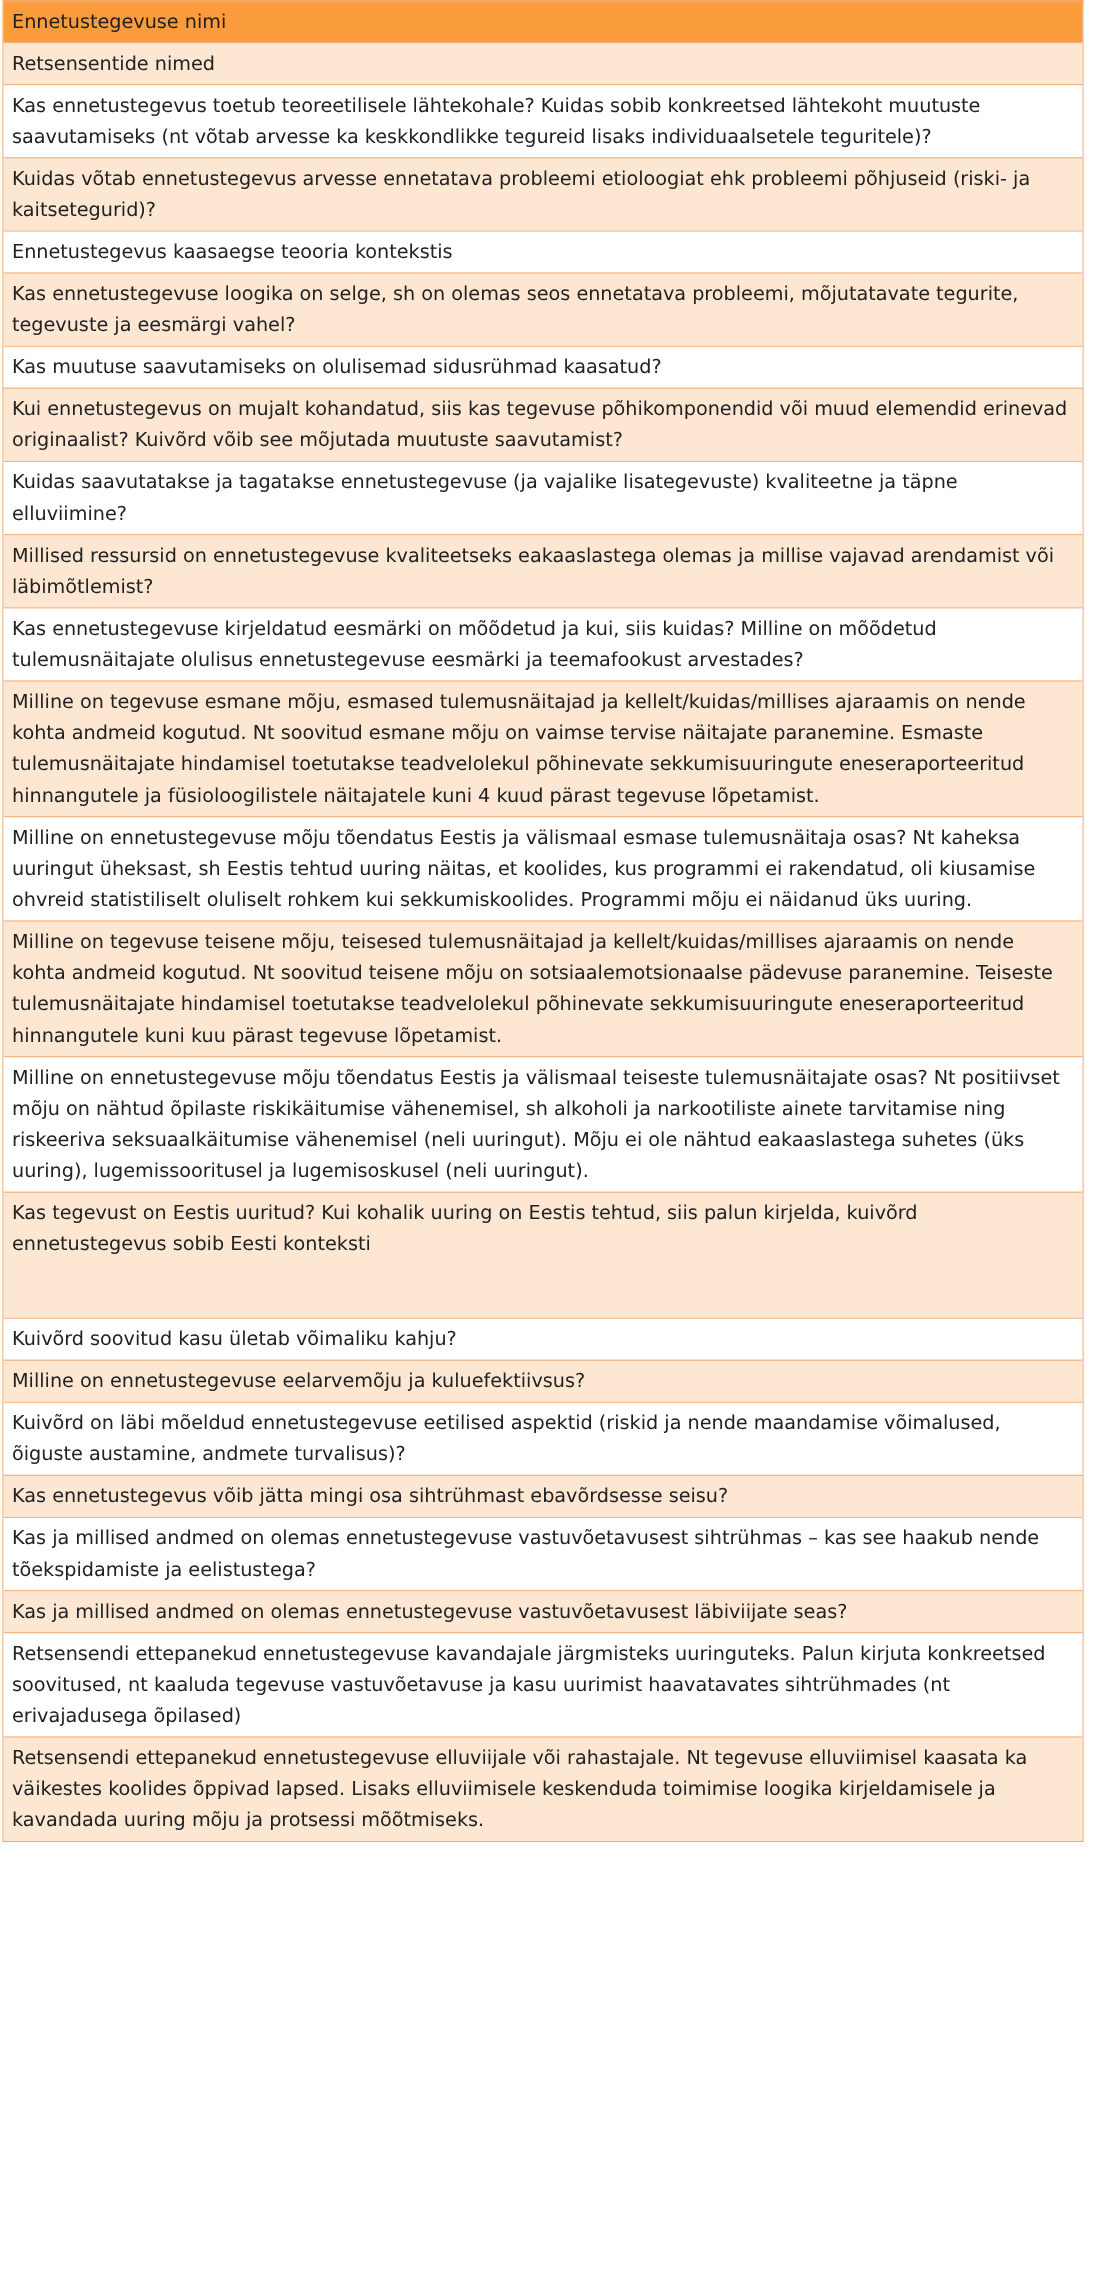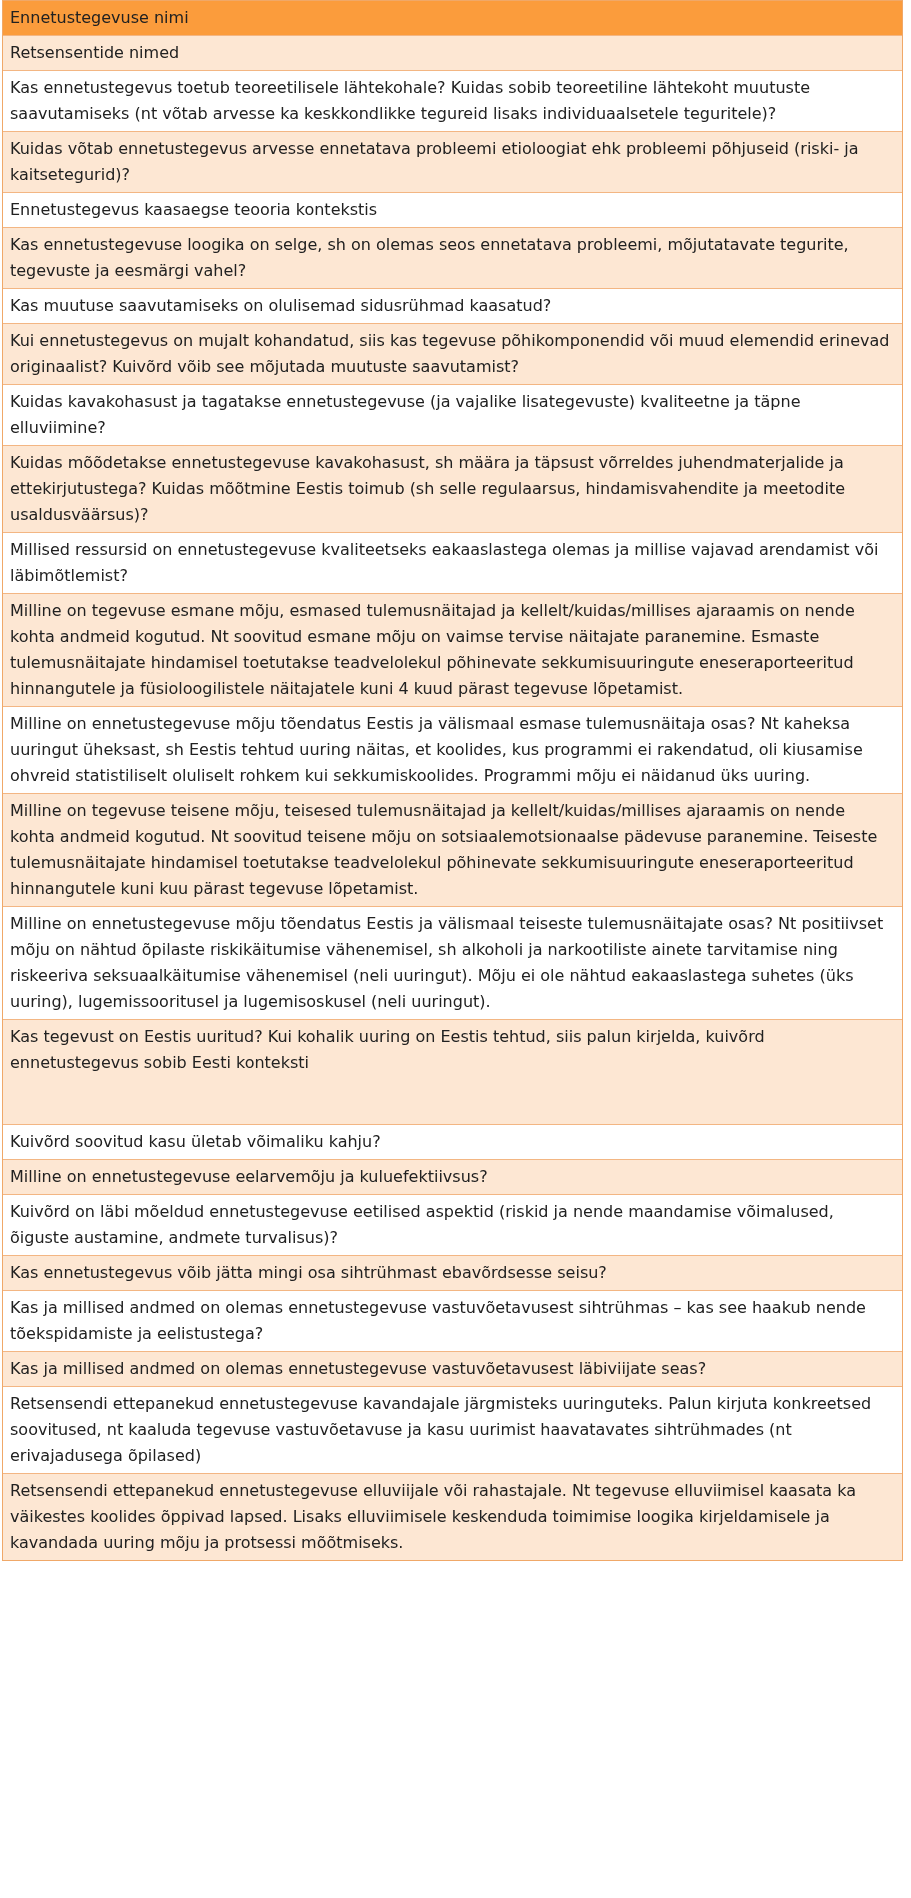--- a/index.html
+++ b/index.html
@@ -36,29 +36,29 @@
   .row:nth-child(16) {
     padding-bottom: 48px;
   }
 </style>
 </head>
 <body>
 
 <div class="review-table">
   <div class="row">Ennetustegevuse nimi</div>
   <div class="row">Retsensentide nimed</div>
-  <div class="row">Kas ennetustegevus toetub teoreetilisele lähtekohale? Kuidas sobib teoreetiline lähtekoht muutuste saavutamiseks (nt võtab arvesse ka keskkondlikke tegureid lisaks individuaalsetele teguritele)?</div>
+  <div class="row">Kas ennetustegevus toetub teoreetilisele lähtekohale? Kuidas sobib konkreetsed lähtekoht muutuste saavutamiseks (nt võtab arvesse ka keskkondlikke tegureid lisaks individuaalsetele teguritele)?</div>
   <div class="row">Kuidas võtab ennetustegevus arvesse ennetatava probleemi etioloogiat ehk probleemi põhjuseid (riski- ja kaitsetegurid)?</div>
   <div class="row">Ennetustegevus kaasaegse teooria kontekstis</div>
   <div class="row">Kas ennetustegevuse loogika on selge, sh on olemas seos ennetatava probleemi, mõjutatavate tegurite, tegevuste ja eesmärgi vahel?</div>
   <div class="row">Kas muutuse saavutamiseks on olulisemad sidusrühmad kaasatud?</div>
   <div class="row">Kui ennetustegevus on mujalt kohandatud, siis kas tegevuse põhikomponendid või muud elemendid erinevad originaalist? Kuivõrd võib see mõjutada muutuste saavutamist?</div>
-  <div class="row">Kuidas kavakohasust ja tagatakse ennetustegevuse (ja vajalike lisategevuste) kvaliteetne ja täpne elluviimine?</div>
-  <div class="row">Kuidas mõõdetakse ennetustegevuse kavakohasust, sh määra ja täpsust võrreldes juhendmaterjalide ja ettekirjutustega? Kuidas mõõtmine Eestis toimub (sh selle regulaarsus, hindamisvahendite ja meetodite usaldusväärsus)?</div>
+  <div class="row">Kuidas saavutatakse ja tagatakse ennetustegevuse (ja vajalike lisategevuste) kvaliteetne ja täpne elluviimine?</div>
   <div class="row">Millised ressursid on ennetustegevuse kvaliteetseks eakaaslastega olemas ja millise vajavad arendamist või läbimõtlemist?</div>
+  <div class="row">Kas ennetustegevuse kirjeldatud eesmärki on mõõdetud ja kui, siis kuidas? Milline on mõõdetud tulemusnäitajate olulisus ennetustegevuse eesmärki ja teemafookust arvestades?</div>
   <div class="row">Milline on tegevuse esmane mõju, esmased tulemusnäitajad ja kellelt/kuidas/millises ajaraamis on nende kohta andmeid kogutud. Nt soovitud esmane mõju on vaimse tervise näitajate paranemine. Esmaste tulemusnäitajate hindamisel toetutakse teadvelolekul põhinevate sekkumisuuringute eneseraporteeritud hinnangutele ja füsioloogilistele näitajatele kuni 4 kuud pärast tegevuse lõpetamist.</div>
   <div class="row">Milline on ennetustegevuse mõju tõendatus Eestis ja välismaal esmase tulemusnäitaja osas? Nt kaheksa uuringut üheksast, sh Eestis tehtud uuring näitas, et koolides, kus programmi ei rakendatud, oli kiusamise ohvreid statistiliselt oluliselt rohkem kui sekkumiskoolides. Programmi mõju ei näidanud üks uuring.</div>
   <div class="row">Milline on tegevuse teisene mõju, teisesed tulemusnäitajad ja kellelt/kuidas/millises ajaraamis on nende kohta andmeid kogutud. Nt soovitud teisene mõju on sotsiaalemotsionaalse pädevuse paranemine. Teiseste tulemusnäitajate hindamisel toetutakse teadvelolekul põhinevate sekkumisuuringute eneseraporteeritud hinnangutele kuni kuu pärast tegevuse lõpetamist.</div>
   <div class="row">Milline on ennetustegevuse mõju tõendatus Eestis ja välismaal teiseste tulemusnäitajate osas? Nt positiivset mõju on nähtud õpilaste riskikäitumise vähenemisel, sh alkoholi ja narkootiliste ainete tarvitamise ning riskeeriva seksuaalkäitumise vähenemisel (neli uuringut). Mõju ei ole nähtud eakaaslastega suhetes (üks uuring), lugemissooritusel ja lugemisoskusel (neli uuringut).</div>
   <div class="row">Kas tegevust on Eestis uuritud? Kui kohalik uuring on Eestis tehtud, siis palun kirjelda, kuivõrd ennetustegevus sobib Eesti konteksti</div>
   <div class="row">Kuivõrd soovitud kasu ületab võimaliku kahju?</div>
   <div class="row">Milline on ennetustegevuse eelarvemõju ja kuluefektiivsus?</div>
   <div class="row">Kuivõrd on läbi mõeldud ennetustegevuse eetilised aspektid (riskid ja nende maandamise võimalused, õiguste austamine, andmete turvalisus)?</div>
   <div class="row">Kas ennetustegevus võib jätta mingi osa sihtrühmast ebavõrdsesse seisu?</div>
   <div class="row">Kas ja millised andmed on olemas ennetustegevuse vastuvõetavusest sihtrühmas – kas see haakub nende tõekspidamiste ja eelistustega?</div>

